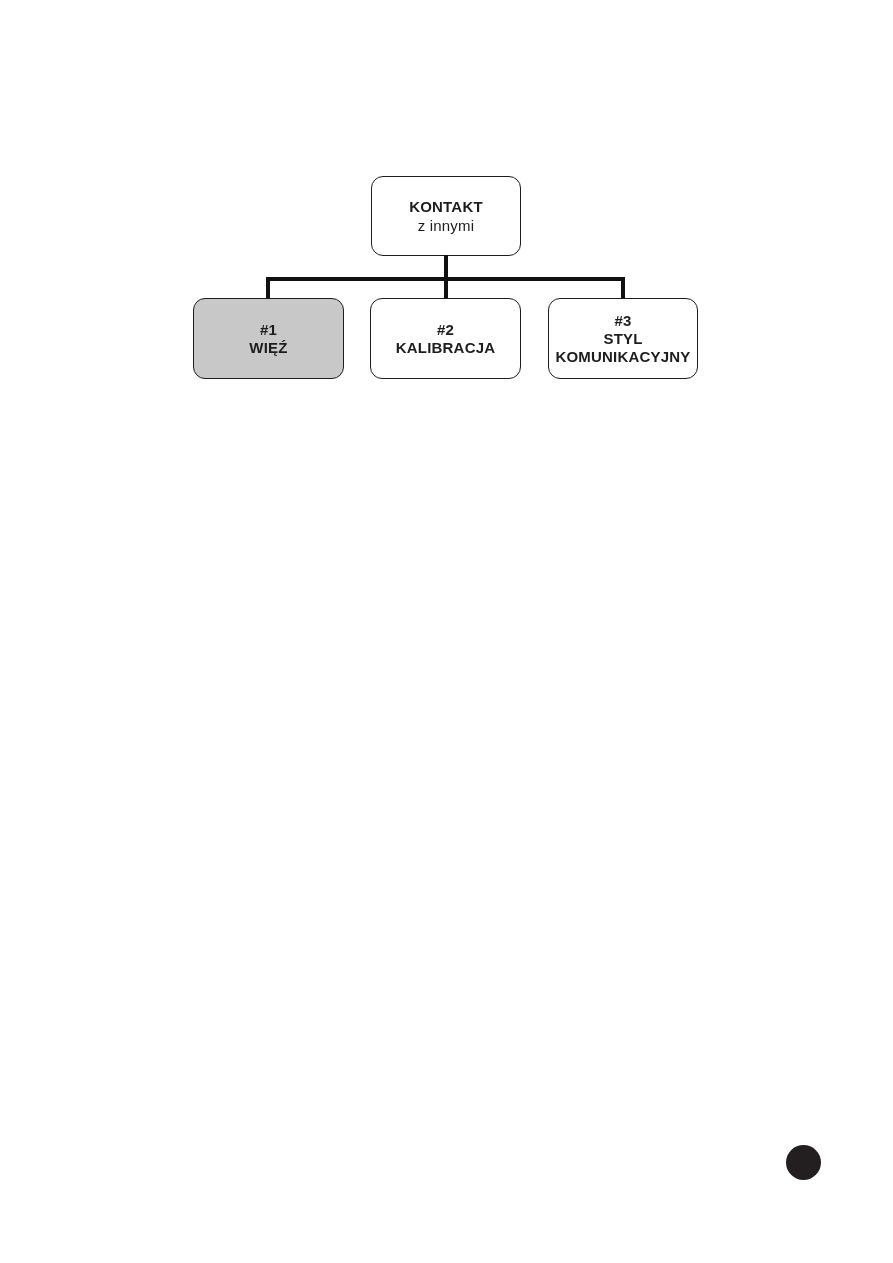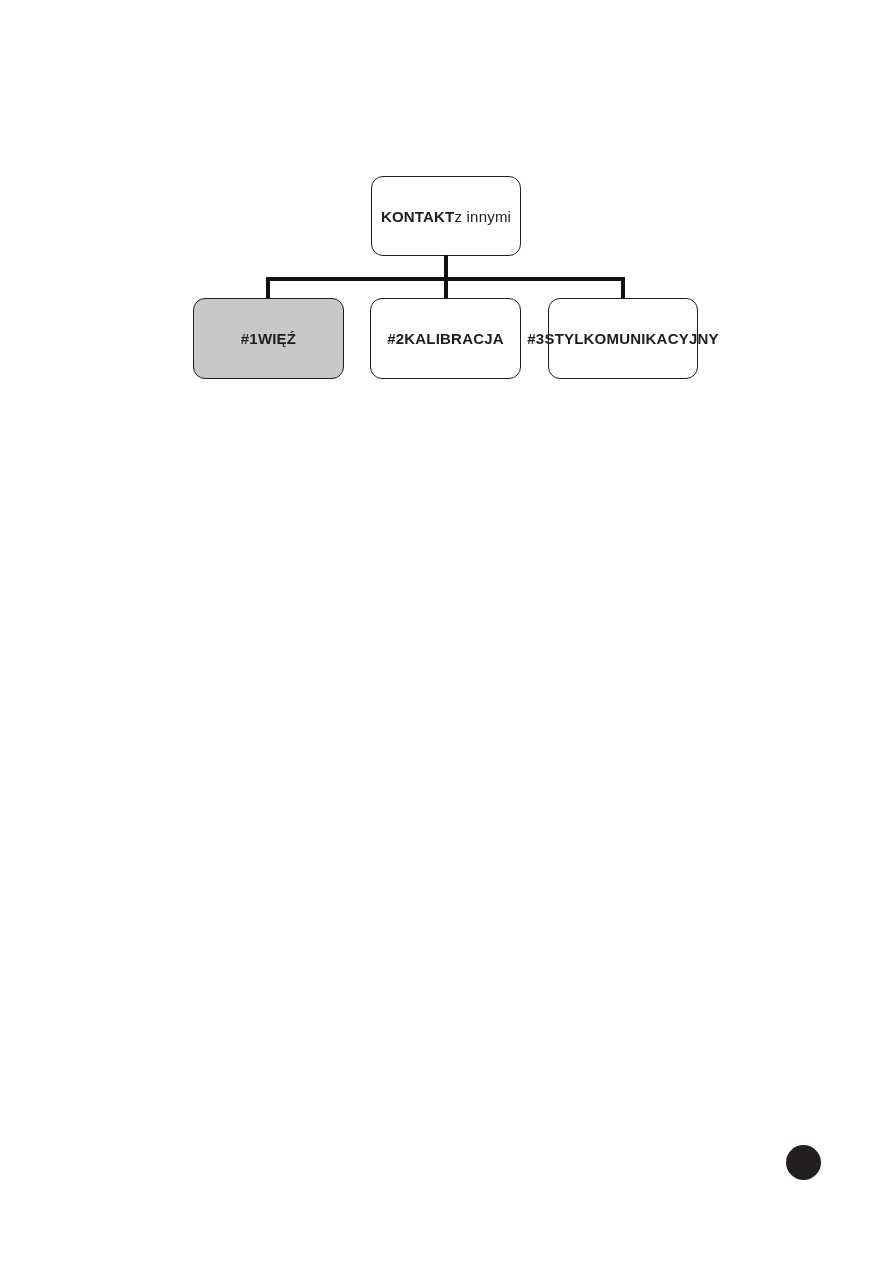--- a/index.html
+++ b/index.html
@@ -12,21 +12,21 @@
     font-family: "Liberation Sans", sans-serif;
   }
   .node {
     position: absolute;
     box-sizing: border-box;
     border: 1.5px solid #1d1d1b;
     border-radius: 12px;
     background: #ffffff;
     color: #1d1d1b;
     display: flex;
-    flex-direction: row;
+    flex-direction: column;
     align-items: center;
     justify-content: center;
     text-align: center;
     font-weight: 700;
     font-size: 15px;
     letter-spacing: 0.2px;
   }
   .node span { display: block; }
   .node-root {
     left: 371px; top: 176px;

